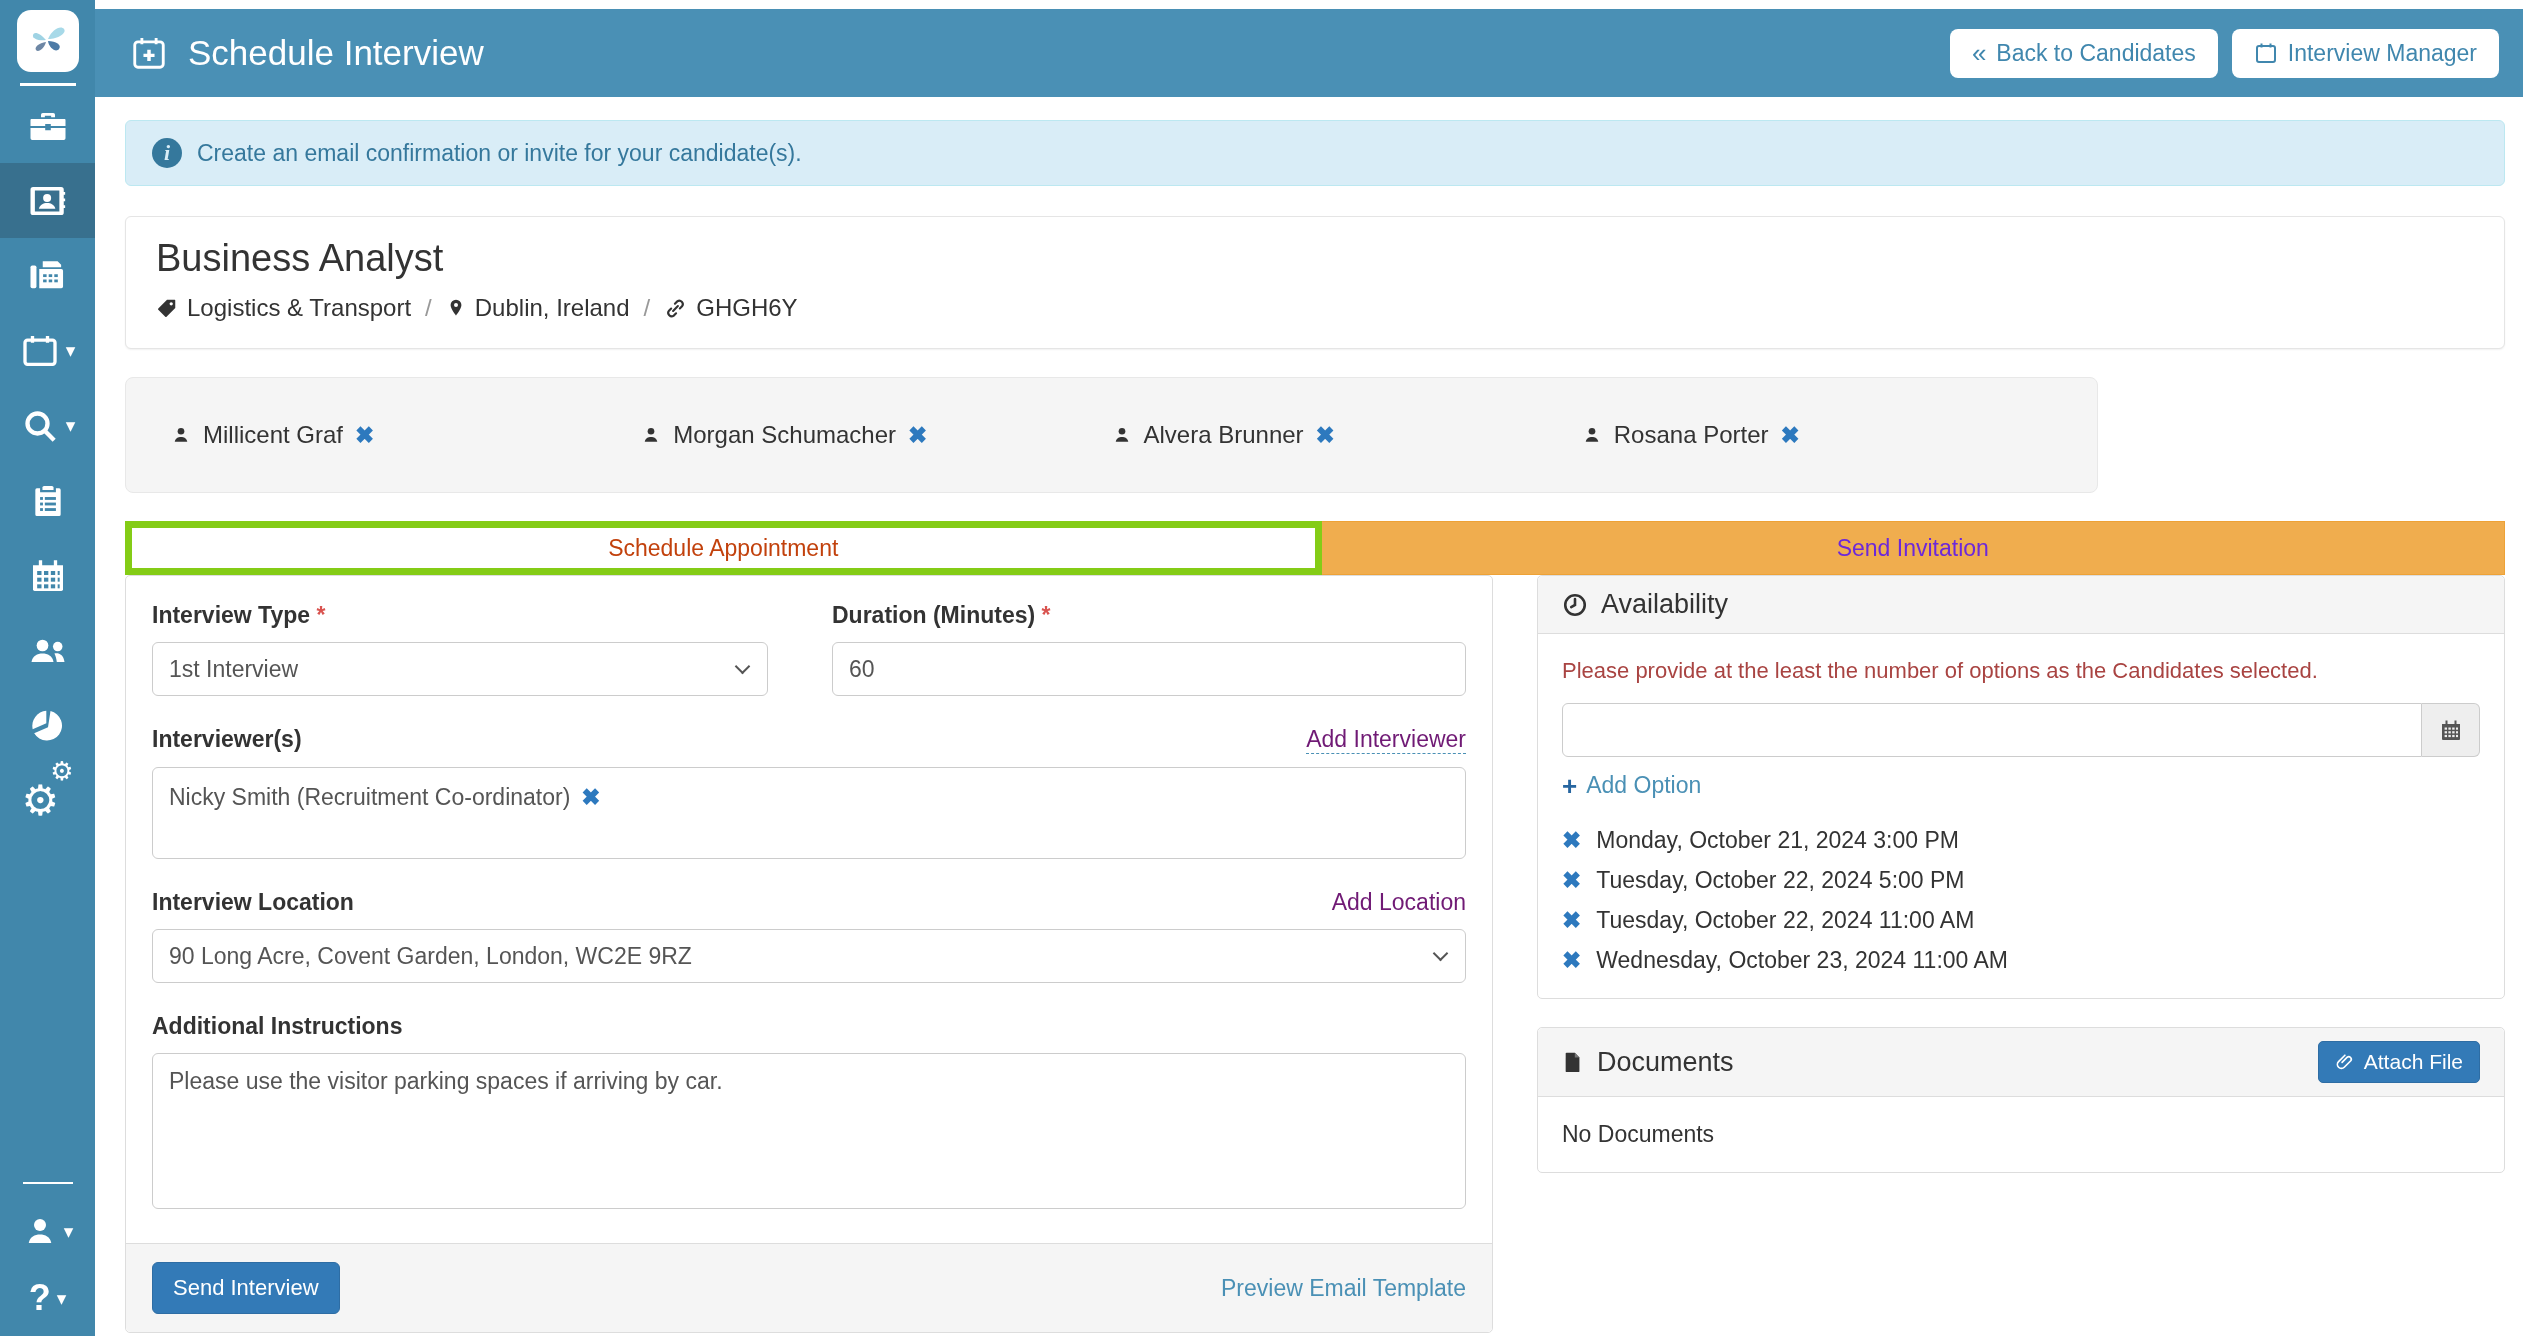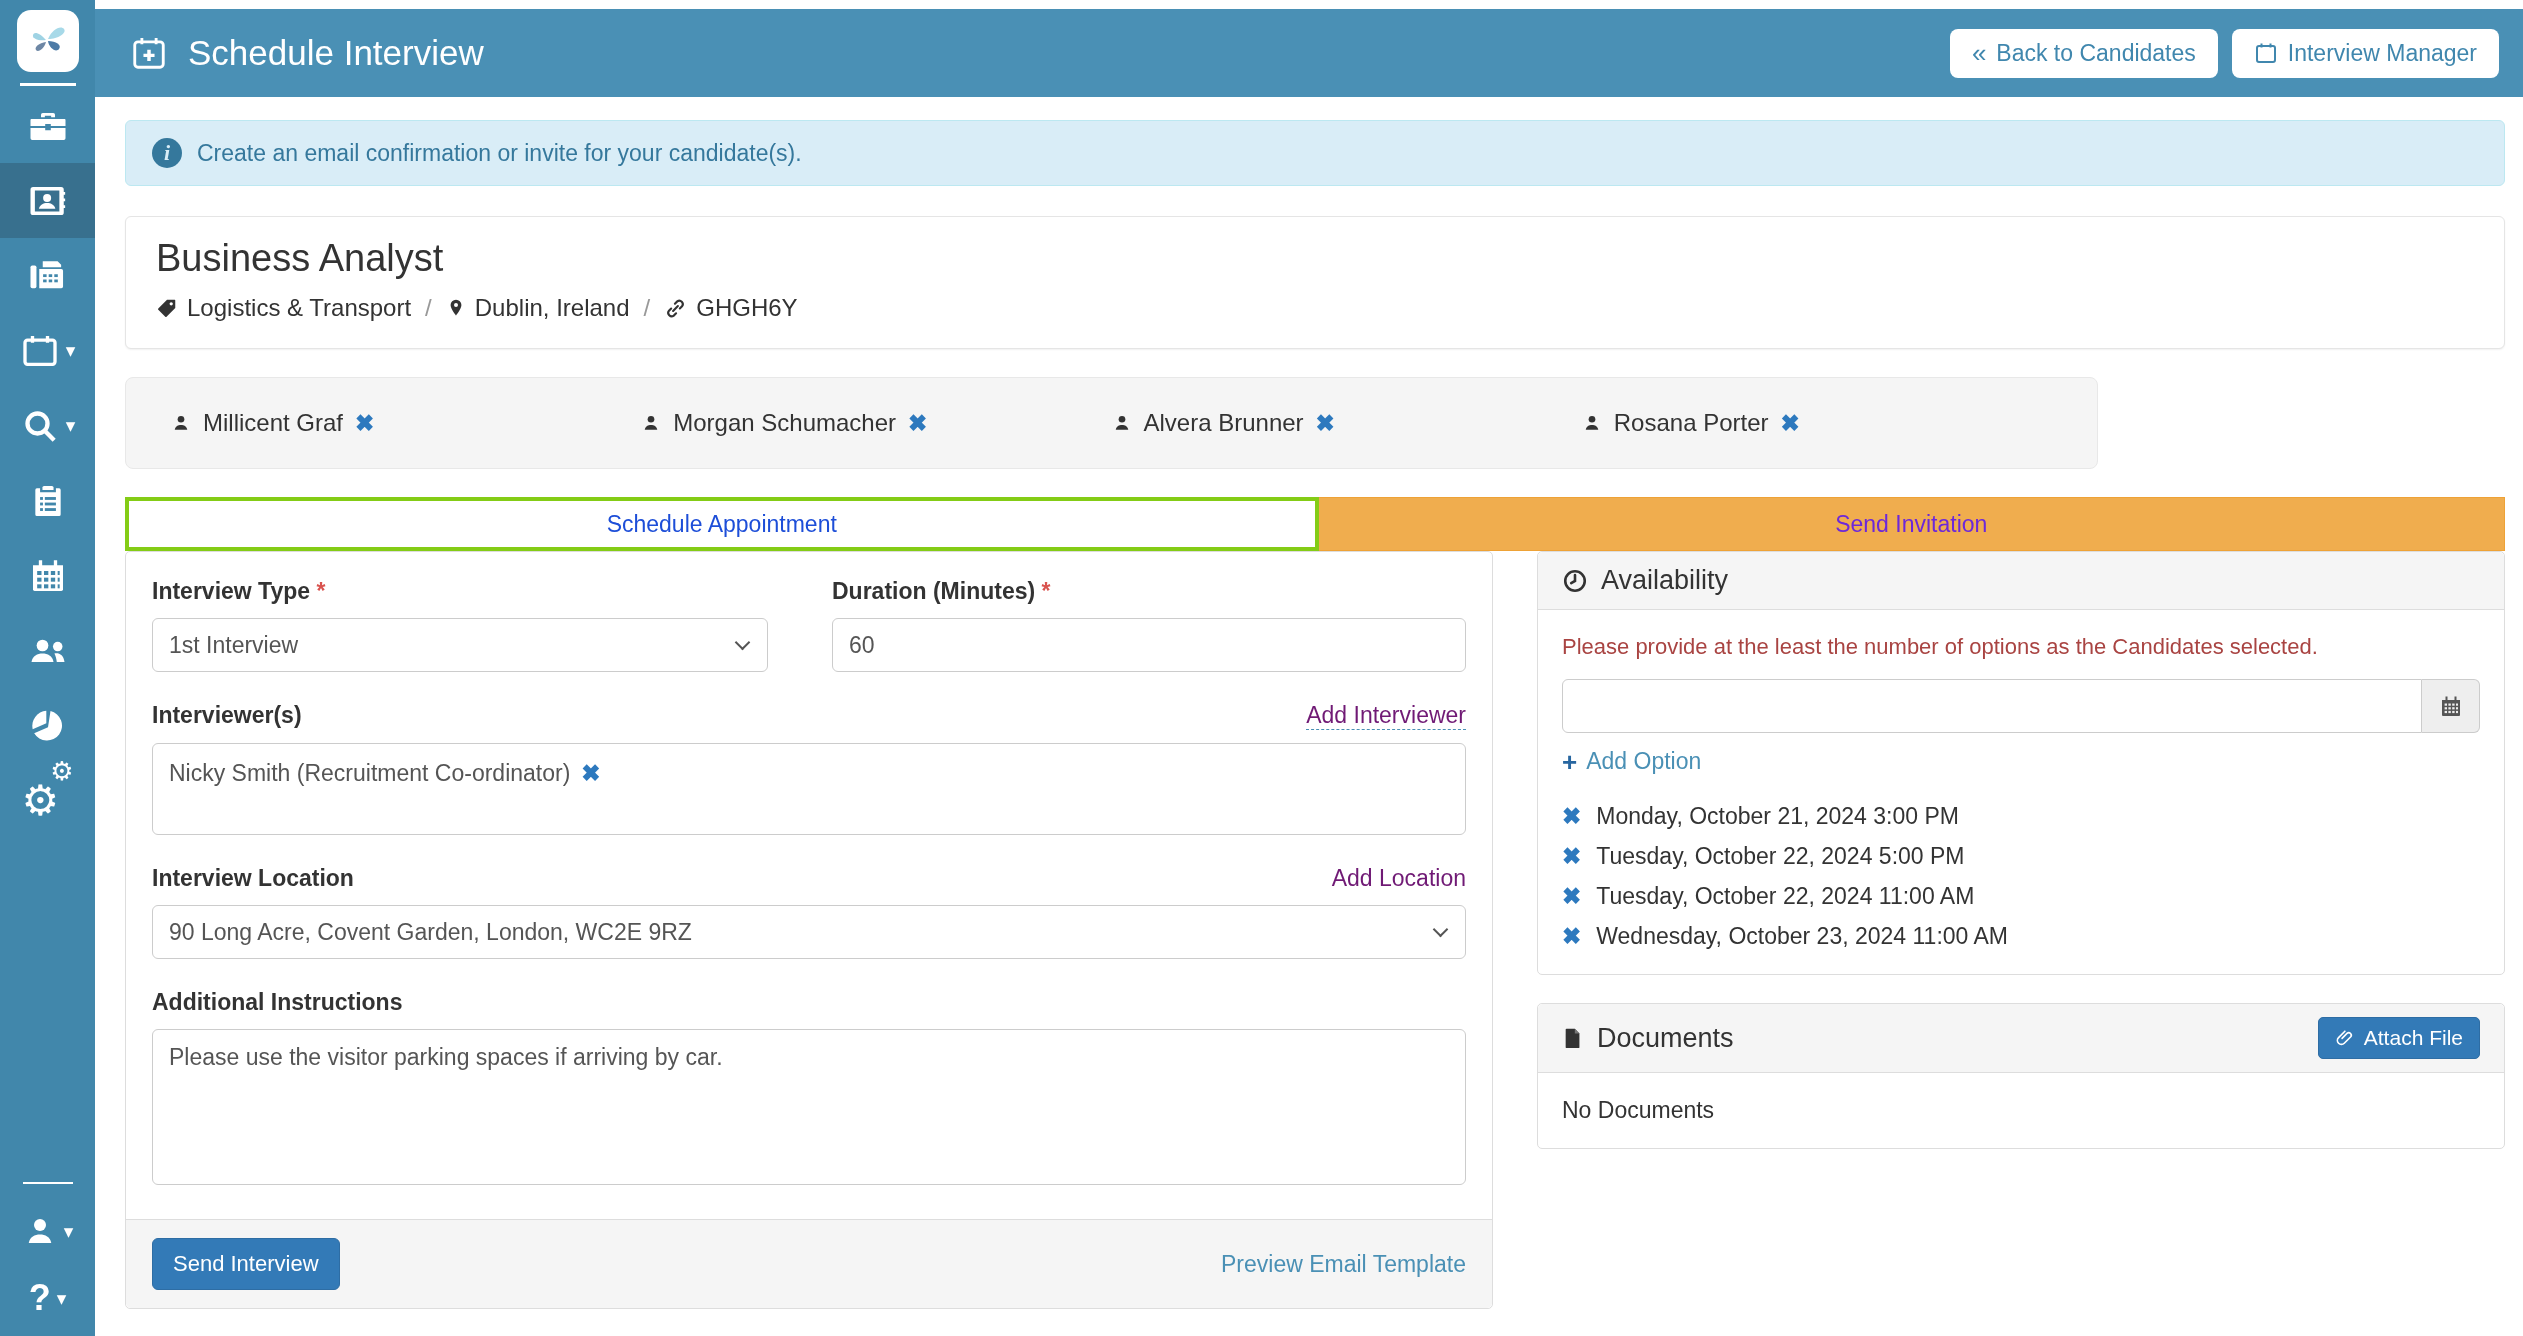--- a/index.html
+++ b/index.html
@@ -33,27 +33,27 @@
 
   .alert { background:#d9edf7; border:1px solid #bce8f1; color:#35789c; border-radius:6px; padding:0 26px; height:66px; display:flex; align-items:center; gap:15px; font-size:23px; }
   .info-icon { width:30px; height:30px; min-width:30px; border-radius:50%; background:#35789c; color:#d9edf7; font-size:22px; font-weight:bold; font-family:"Liberation Serif",serif; font-style:italic; display:flex; align-items:center; justify-content:center; }
 
   .job-card { margin-top:30px; background:#fff; border:1px solid #e5e5e5; border-radius:6px; box-shadow:0 1px 2px rgba(0,0,0,0.06); padding:20px 30px 26px; }
   .job-title { font-size:38px; color:#333; font-weight:400; }
   .job-meta { margin-top:14px; display:flex; align-items:center; gap:14px; font-size:24px; color:#333; }
   .meta-item { display:flex; align-items:center; gap:9px; }
   .meta-sep { color:#999; }
 
-  .candidates { margin-top:28px; width:1973px; max-width:100%; background:#f5f5f5; border:1px solid #e8e8e8; border-radius:8px; height:92px; display:grid; grid-template-columns:repeat(4,1fr); align-items:center; padding:16px 45px; }
+  .candidates { margin-top:28px; width:1973px; max-width:100%; background:#f5f5f5; border:1px solid #e8e8e8; border-radius:8px; height:116px; display:grid; grid-template-columns:repeat(4,1fr); align-items:center; padding:16px 45px; }
   .candidate { display:flex; align-items:center; gap:12px; font-size:24px; color:#333; }
   .x-icon { color:#2d79be; font-weight:bold; font-size:23px; cursor:pointer; line-height:1; }
 
   .tabs { margin-top:28px; display:flex; height:54px; }
   .tab { flex:1; display:flex; align-items:center; justify-content:center; font-size:23px; cursor:pointer; }
-  .tab-schedule { background:#fff; border:4px solid #84cc16; color:#1d4ed8; }
+  .tab-schedule { background:#fff; border:7px solid #84cc16; color:#c2410c; }
   .tab-invite { background:#f0ad4e; color:#6d28d9; border:1px solid #eea236; border-left:none; }
 
   .columns { display:flex; gap:44px; align-items:flex-start; }
 
   
   .form-card { width:1368px; min-width:1368px; background:#fff; border:1px solid #ddd; border-radius:5px; }
   .form-body { padding:26px 26px 30px; }
   .form-label { font-weight:bold; font-size:23px; color:#333; display:block; margin-bottom:13px; }
   .req { color:#d9534f; }
   .form-grid { display:flex; gap:64px; }

